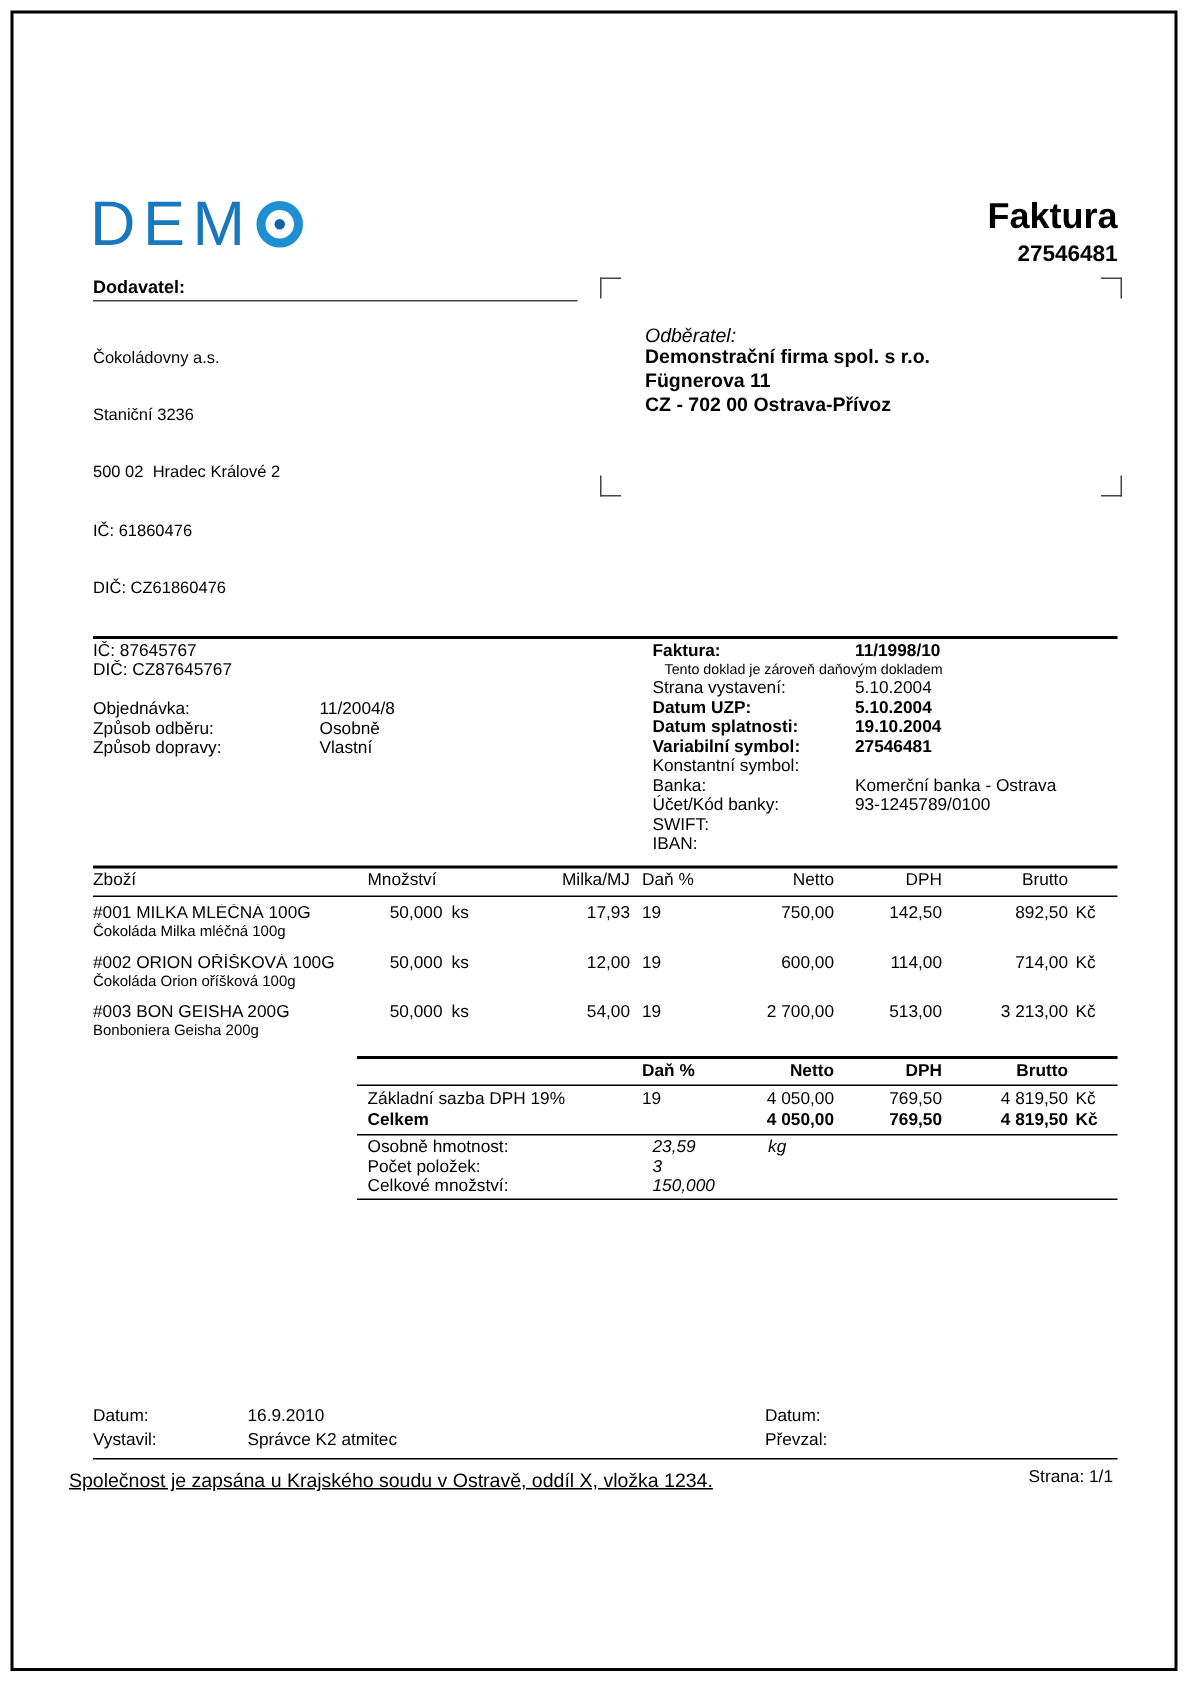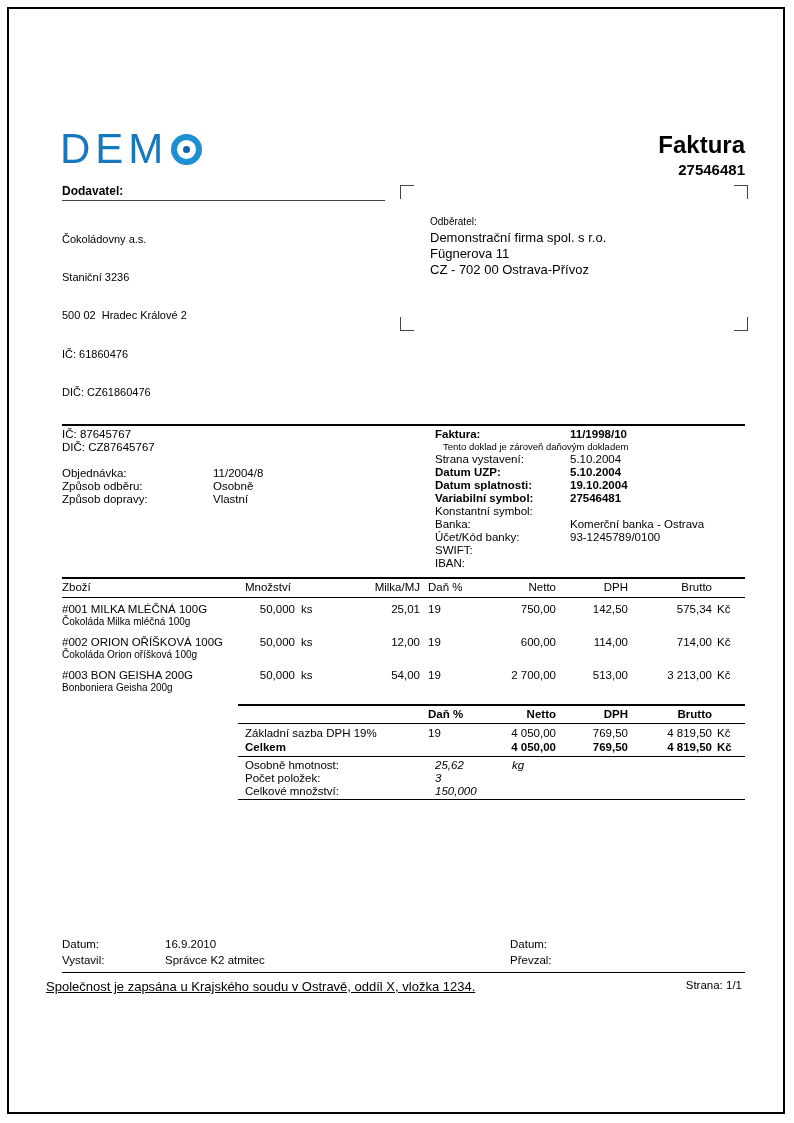--- a/index.html
+++ b/index.html
@@ -29,22 +29,22 @@
   .sup-label { position:absolute; left:62px; top:184px; font-size:12px; font-weight:bold; }
   .sup-lines { position:absolute; left:62px; top:207px; font-size:11px; line-height:12.8px; white-space:pre-wrap; }
 
   
   .mark { position:absolute; width:13px; height:13px; }
   .mark.tl { left:400px; top:185px; border-left:1px solid #444; border-top:1px solid #444; }
   .mark.tr { left:734px; top:185px; border-right:1px solid #444; border-top:1px solid #444; }
   .mark.bl { left:400px; top:317px; border-left:1px solid #444; border-bottom:1px solid #444; }
   .mark.br { left:734px; top:317px; border-right:1px solid #444; border-bottom:1px solid #444; }
 
-  .cust-label { position:absolute; left:430px; top:216px; font-size:10px; }
-  .cust-lines { position:absolute; left:430px; top:230px; font-size:13px; font-weight:normal; line-height:16px; }
+  .cust-label { position:absolute; left:430px; top:216px; font-size:13px;font-style:italic; }
+  .cust-lines { position:absolute; left:430px; top:230px; font-size:13px; font-weight:bold; line-height:16px; }
 
   .ids-block { position:absolute; left:62px; top:428px; font-size:11.5px; line-height:13px; }
   .order-block { position:absolute; left:62px; top:467px; font-size:11.5px; line-height:13px; }
   .order-block .lbl { display:inline-block; width:151px; }
 
   .inv-block { position:absolute; left:435px; top:428px; font-size:11.5px; line-height:13px; }
   .inv-block .lbl { display:inline-block; width:135px; vertical-align:top; }
   .inv-note { font-size:9.5px; padding-left:8px; line-height:12px; }
 
   
@@ -160,25 +160,25 @@
   <span class="c8">DPH</span>
   <span class="c9">Brutto</span>
 </div>
 
 <div class="items-body">
   <div class="item">
     <div class="igrid">
       <span class="c1">#001 MILKA MLÉČNÁ 100G</span>
       <span class="c2">50,000</span>
       <span class="c3">ks</span>
-      <span class="c4">25,01</span>
+      <span class="c4">17,93</span>
       <span class="c6">19</span>
       <span class="c7">750,00</span>
       <span class="c8">142,50</span>
-      <span class="c9">575,34</span>
+      <span class="c9">892,50</span>
       <span class="c10">Kč</span>
     </div>
     <div class="item-desc">Čokoláda Milka mléčná 100g</div>
   </div>
   <div class="item">
     <div class="igrid">
       <span class="c1">#002 ORION OŘÍŠKOVÁ 100G</span>
       <span class="c2">50,000</span>
       <span class="c3">ks</span>
       <span class="c4">12,00</span>
@@ -226,21 +226,21 @@
   <span class="s1">Celkem</span>
   <span class="s4">4 050,00</span>
   <span class="s5">769,50</span>
   <span class="s6">4 819,50</span>
   <span class="s7">Kč</span>
 </div>
 <div class="hline" style="left:238px; top:756px; width:507px; height:1px;"></div>
 
 <div class="tot-row" style="top:759px;">
   <span class="tlbl">Osobně hmotnost:</span>
-  <span class="tval">25,62</span>
+  <span class="tval">23,59</span>
   <span class="tunit">kg</span>
 </div>
 <div class="tot-row" style="top:772px;">
   <span class="tlbl">Počet položek:</span>
   <span class="tval">3</span>
 </div>
 <div class="tot-row" style="top:785px;">
   <span class="tlbl">Celkové množství:</span>
   <span class="tval">150,000</span>
 </div>

